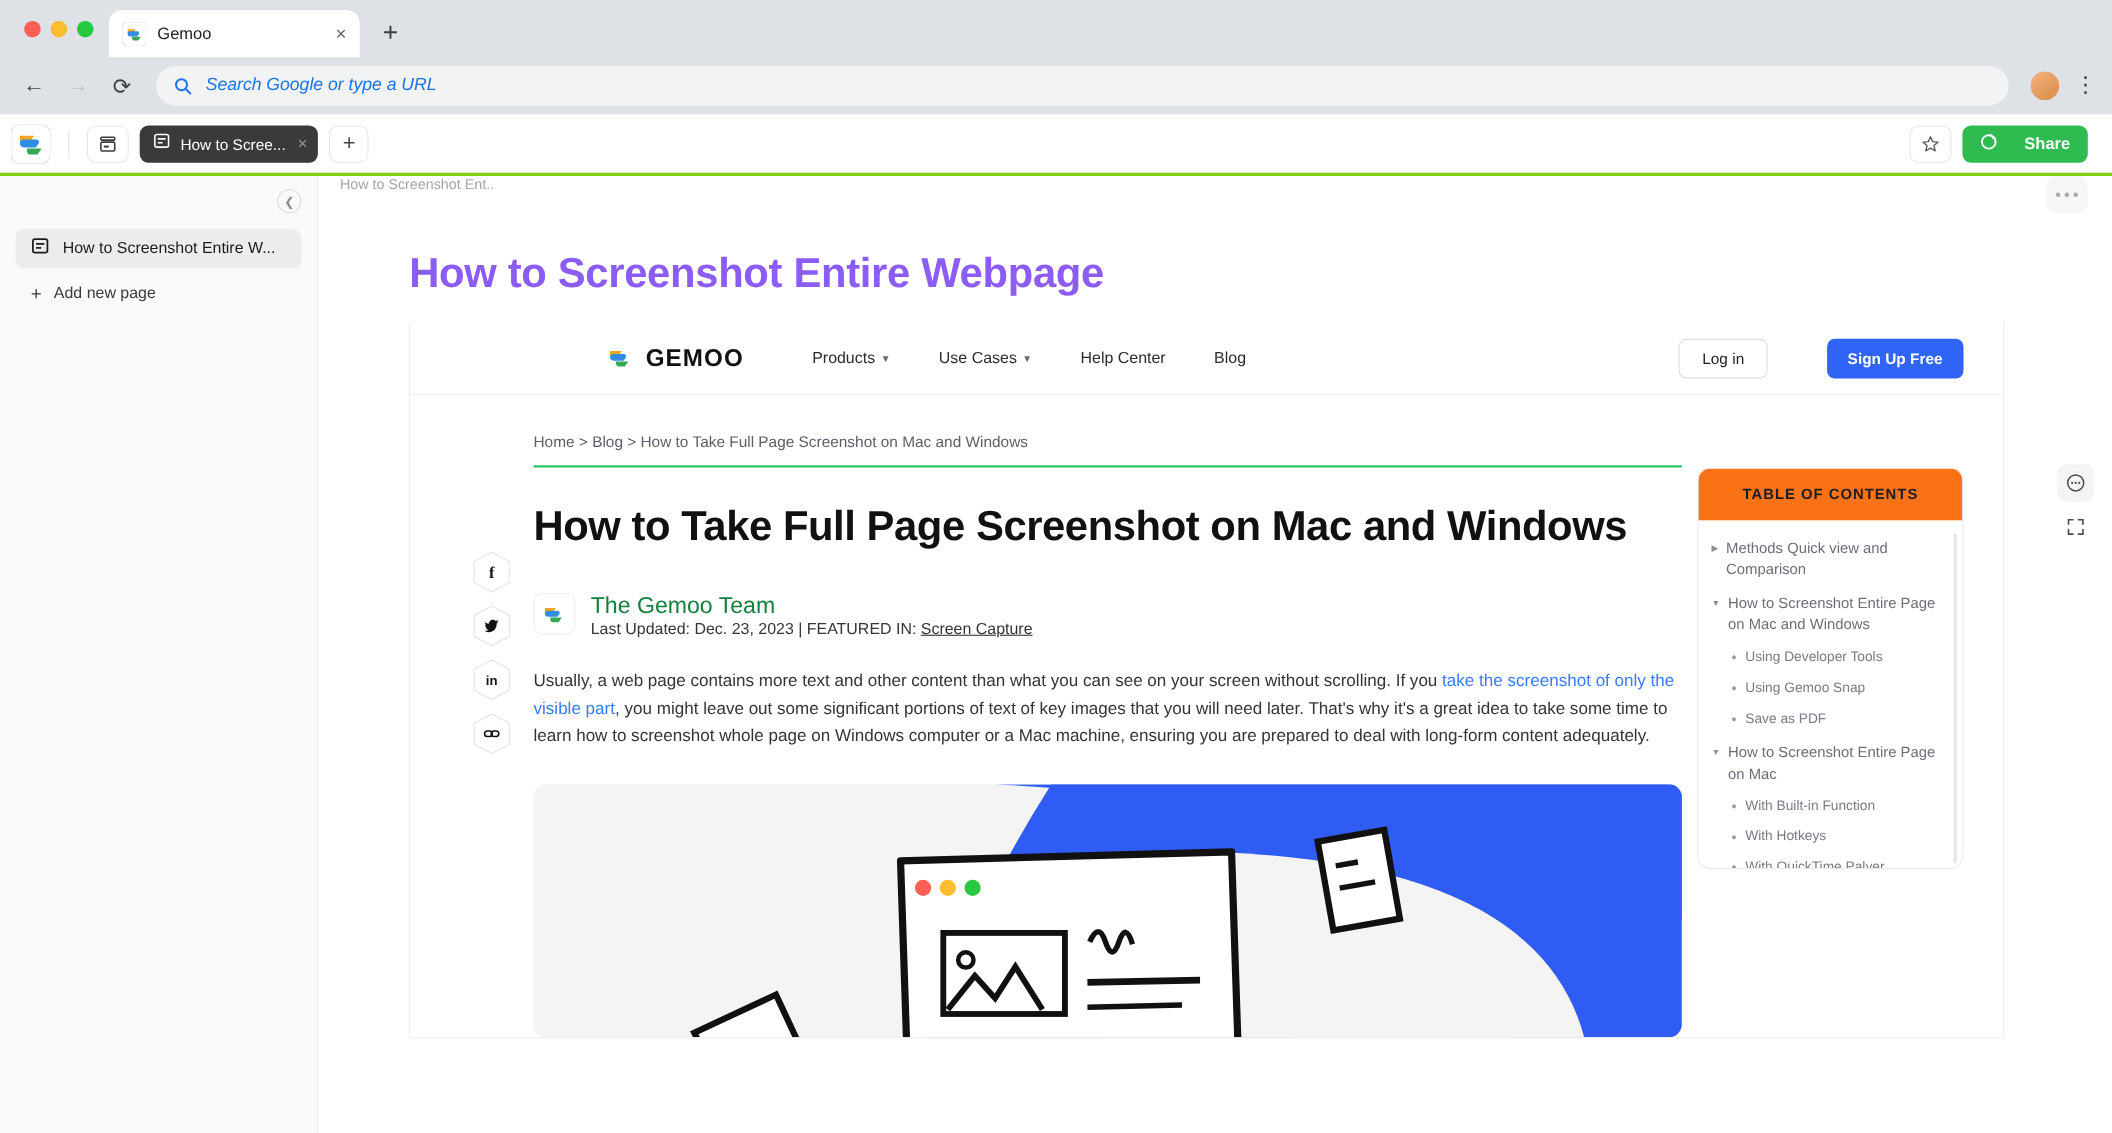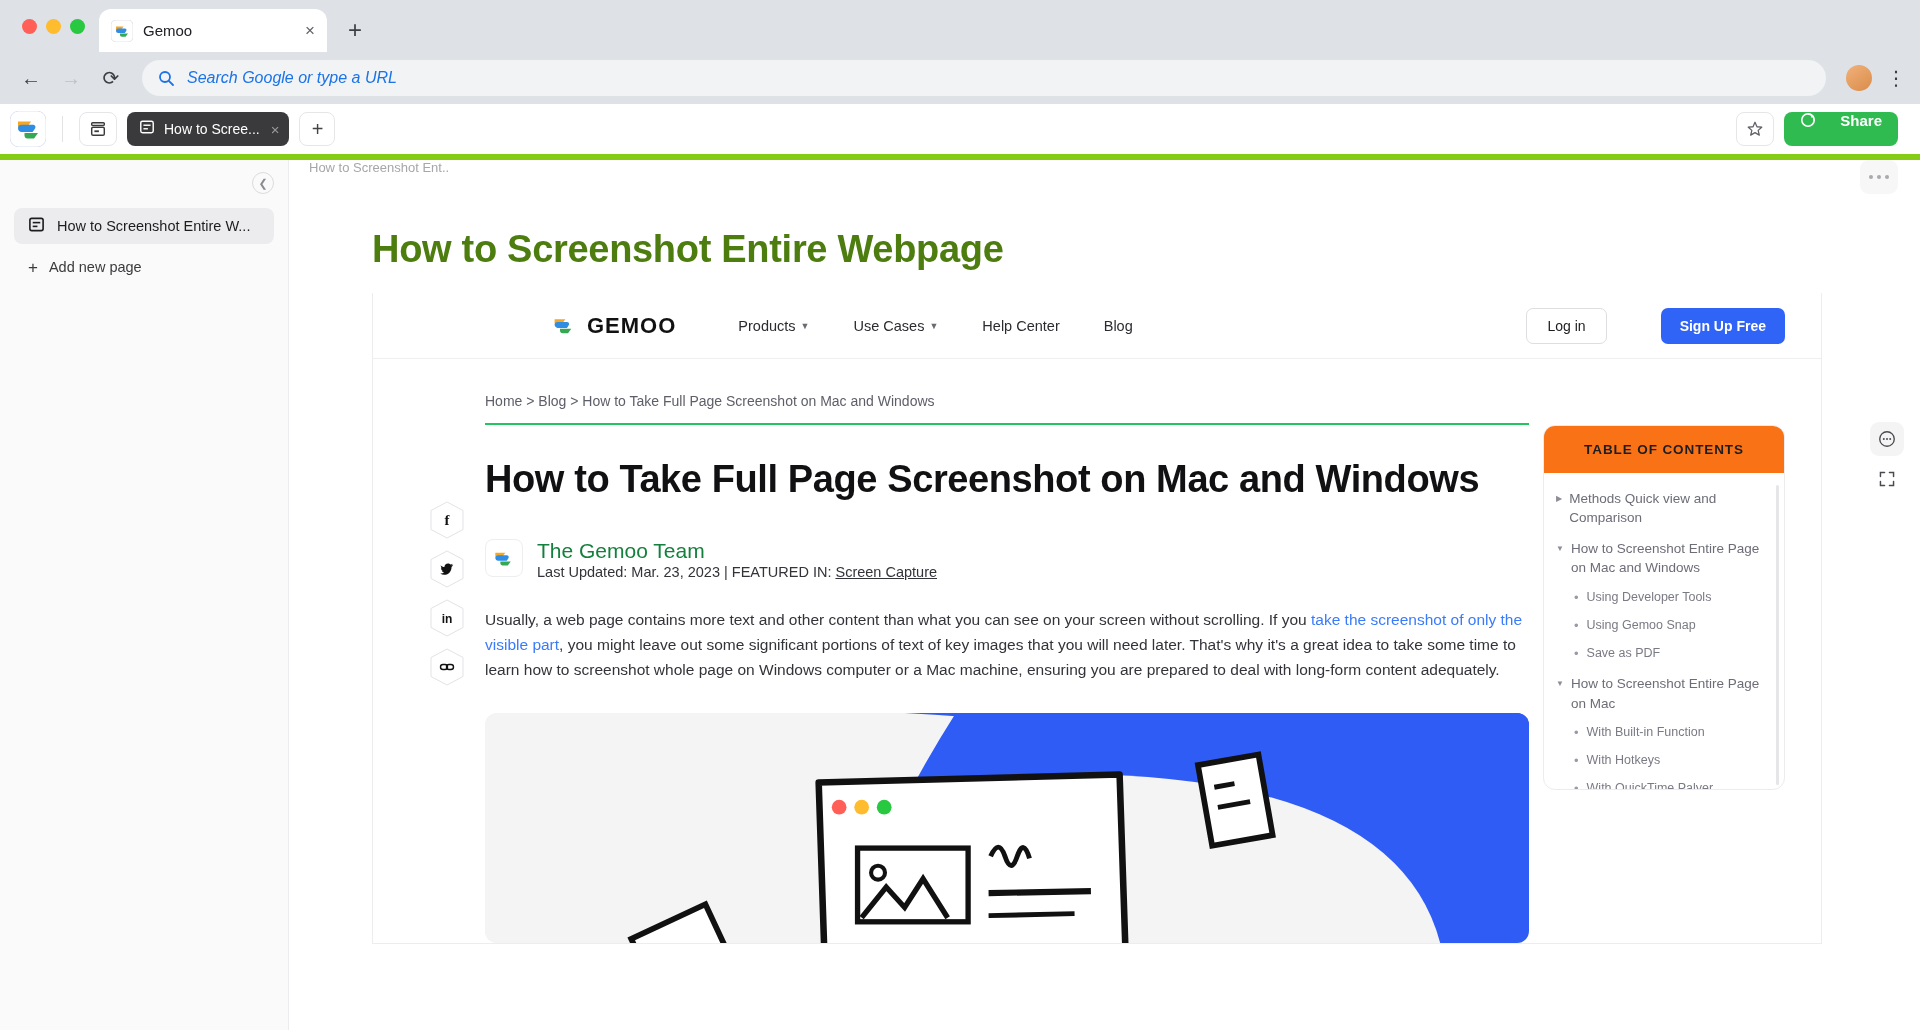--- a/index.html
+++ b/index.html
@@ -38,21 +38,21 @@
   }
   .urlbar .q { width: 17px; height: 17px; flex: none; }
   .urlbar .ph { font-size: 16px; color: #1a73e8; }
   .omni-right { display: flex; align-items: center; gap: 14px; padding-left: 14px; }
   .avatar-chrome { width: 26px; height: 26px; border-radius: 50%; background: linear-gradient(145deg,#f2b17a,#d98c4a); }
   .kebab-v { color: #3c4043; font-size: 20px; letter-spacing: 0; line-height: 12px; }
 
   
   .app-toolbar {
     height: 56px; background: #ffffff; display: flex; align-items: center;
-    padding: 0 22px 0 10px; gap: 10px; border-bottom: 6px solid #84cc16;
+    padding: 0 22px 0 10px; gap: 10px; border-bottom: 3px solid #84cc16;
   }
   .app-logo { width: 36px; height: 36px; border-radius: 9px; flex: none; }
   .tb-divider { width: 1px; height: 26px; background: #e3e3e6; margin: 0 6px; }
   .tb-iconbtn {
     width: 38px; height: 34px; border: 1px solid #e6e6e8; background: #fff;
     border-radius: 8px; display: flex; align-items: center; justify-content: center;
   }
   .app-tab {
     height: 34px; background: #3a3a3c; color: #fff; border-radius: 8px;
     display: flex; align-items: center; gap: 9px; padding: 0 10px 0 12px; min-width: 146px;
@@ -61,21 +61,21 @@
   .app-tab .x { color: #9b9b9d; font-size: 15px; margin-left: 2px; }
   .app-newtab {
     width: 36px; height: 34px; border: 1px solid #e6e6e8; border-radius: 8px;
     display: flex; align-items: center; justify-content: center; color: #444; font-size: 20px; background: #fff;
   }
   .tb-spacer { flex: 1; }
   .star-btn { width: 38px; height: 34px; border: 1px solid #e6e6e8; background: #fff; border-radius: 8px;
     display: flex; align-items: center; justify-content: center; }
   .share-btn {
     height: 34px; background: #2fbb4f; color: #fff; border-radius: 8px;
-    display: flex; gap: 24px; padding: 0 16px; font-size: 15px; font-weight: bold;
+    display: flex; align-items: center; gap: 24px; padding: 0 16px; font-size: 15px; font-weight: bold;
   }
 
   
   .main { display: flex; height: calc(1030px - 52px - 52px - 56px); }
 
   .sidebar { width: 289px; background: #fafafa; border-right: 1px solid #ececee; padding: 10px 14px 0 14px; position: relative; }
   .collapse-btn {
     position: absolute; right: 14px; top: 12px; width: 22px; height: 22px;
     border: 1px solid #dcdcdf; border-radius: 50%; display: flex; align-items: center;
     justify-content: center; color: #8b8b90; font-size: 11px; background: #fafafa;
@@ -90,21 +90,21 @@
   .side-add .lbl { font-size: 14.5px; color: #3b3b3d; }
 
   .content { flex: 1; position: relative; background: #fff; overflow: hidden; }
   .content-header { height: 46px; display: flex; align-items: flex-start; padding: 0 22px 0 20px; }
   .doc-crumb { font-size: 13px; color: #a6a6ab; }
   .dots-btn { margin-left: auto; width: 38px; height: 34px; border-radius: 9px; background: #f7f7f8;
     display: flex; align-items: center; justify-content: center; gap: 4px; }
   .dots-btn i { width: 4px; height: 4px; border-radius: 50%; background: #a9a9ae; display: block; }
 
   .doc-scroll { height: calc(100% - 46px); overflow: hidden; padding: 0 0 0 0; position: relative; }
-  .doc-title { font-size: 38px; font-weight: bold; color: #4d7c0f; padding: 22px 0 22px 83px; letter-spacing: -0.3px; }
+  .doc-title { font-size: 38px; font-weight: bold; color: #8b5cf6; padding: 22px 0 22px 83px; letter-spacing: -0.3px; }
 
   
   .capture { margin-left: 83px; margin-right: 98px; border: 1px solid #ededee; border-top: none; background: #fff; }
   .site-nav { height: 66px; display: flex; align-items: center; padding: 0 36px 0 178px; border-bottom: 1px solid #efeff1; gap: 0; }
   .gemoo-logo { display: flex; align-items: center; gap: 9px; }
   .gm-word { font-size: 22px; font-weight: bold; letter-spacing: 1px; color: #111; }
   .site-links { display: flex; align-items: center; gap: 44px; margin-left: 62px; }
   .site-links a { font-size: 14.5px; color: #2b2b30; text-decoration: none; display: flex; align-items: center; gap: 5px; }
   .caret { font-size: 9px; color: #6a6a72; }
   .site-actions { margin-left: auto; display: flex; align-items: flex-end; gap: 12px; }
@@ -334,21 +334,21 @@
             <div class="byline">
               <span class="by-ava">
                 <svg viewBox="0 0 30 30" width="25" height="25">
                     <path d="M4 8h12l-3.4 4.6H4z" fill="#f5a623"></path>
                     <path d="M4 14c0-1.8 1.4-3 3.4-3h10.2c2.2 0 3.2 1.9 2.1 3.6l-2 3.1H7.4C5.4 17.7 4 16 4 14z" fill="#2f8de4"></path>
                     <path d="M10 18.5h12.5l-3.6 5h-6c-1.9 0-2.9-1.4-2.9-3z" fill="#34a853"></path>
                   </svg>
               </span>
               <span>
                 <span class="by-team">The Gemoo Team</span><br>
-                <span class="by-meta"><span>Last Updated: Mar. 23, 2023 | FEATURED IN: </span><a>Screen Capture</a></span>
+                <span class="by-meta"><span>Last Updated: Dec. 23, 2023 | FEATURED IN: </span><a>Screen Capture</a></span>
               </span>
             </div>
 
             <p class="art-p"><span>Usually, a web page contains more text and other content than what you can see on your screen without scrolling. If you </span><a>take the screenshot of only the visible part</a><span>, you might leave out some significant portions of text of key images that you will need later. That's why it's a great idea to take some time to learn how to screenshot whole page on Windows computer or a Mac machine, ensuring you are prepared to deal with long-form content adequately.</span></p>
 
             <div class="hero-img">
               <svg viewBox="0 0 510 230" width="100%" height="230" preserveAspectRatio="xMidYMin slice">
                 <rect width="510" height="230" fill="#f4f4f5"></rect>
                 <path d="M205 0 H510 V230 H360 Q470 160 420 70 Q395 10 205 0 Z" fill="#2f5cf5"></path>
                 <path d="M230 0 L510 0 L510 60 Q400 45 330 120 Q280 175 250 230 L150 230 Q160 110 230 0 Z" fill="#2f5cf5"></path>

